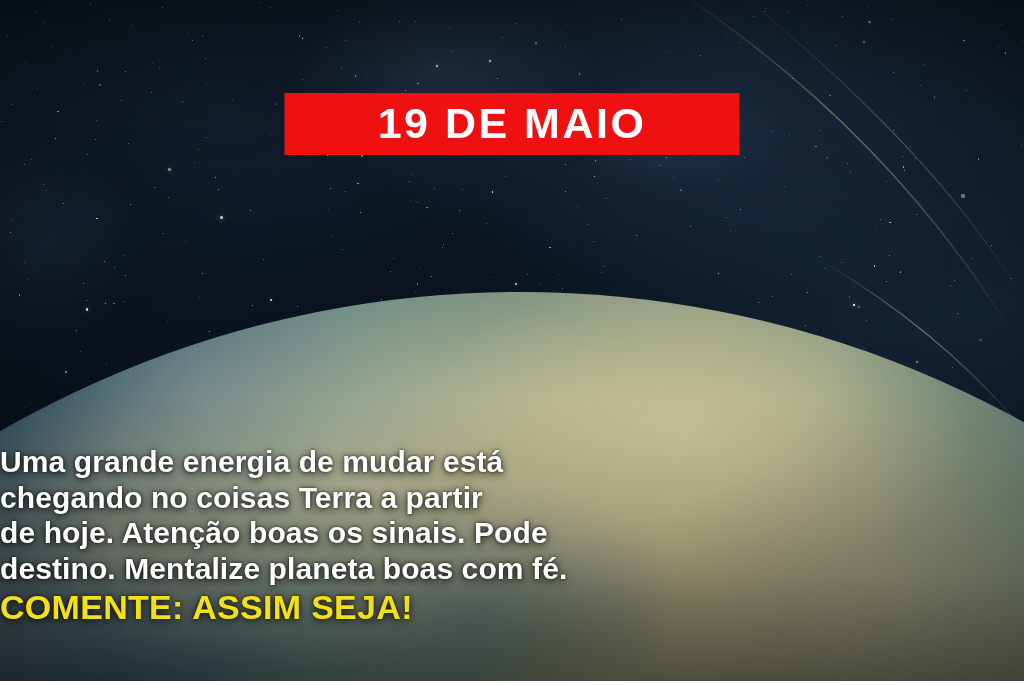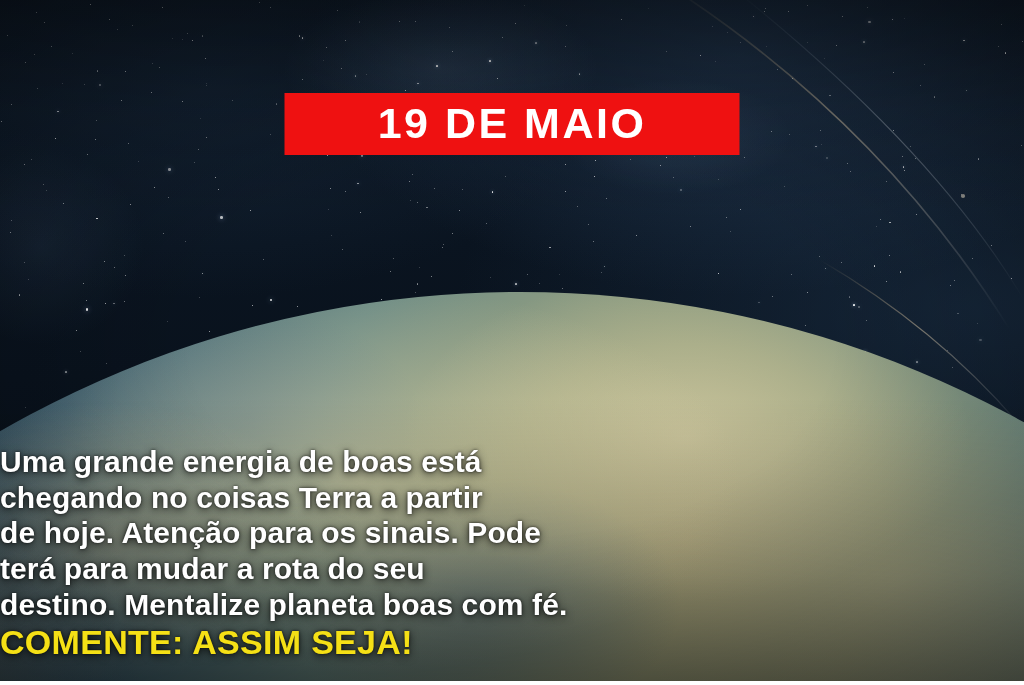--- a/index.html
+++ b/index.html
@@ -192,21 +192,21 @@
     line-height: 1.19;
     letter-spacing: 0.1px;
     text-shadow: 0 2px 8px rgba(0,0,0,0.80), 0 0 3px rgba(0,0,0,0.70);
   }
   .body-copy .ln { display: block; }
 
   .cta {
     position: absolute;
     left: 0;
     right: 0;
-    top: 625px;
+    top: 590px;
     color: #f5e016;
     font-size: 34px;
     font-weight: 700;
     letter-spacing: 0.3px;
     line-height: 1;
     text-shadow: 0 2px 8px rgba(0,0,0,0.80), 0 0 3px rgba(0,0,0,0.65);
   }
 
   .bottom-strip {
     position: absolute;
@@ -588,24 +588,23 @@
   <div class="vignette"></div>
 
   <div class="content">
 
     <div class="date-banner">
       <span class="date-banner-text">19 DE MAIO</span>
     </div>
 
 
     <div class="body-copy">
-      <span class="ln">Uma grande energia de boas está</span>
+      <span class="ln">Uma grande energia de mudar está</span>
       <span class="ln">chegando no coisas Terra a partir</span>
-      <span class="ln">de hoje. Atenção para os sinais. Pode</span>
-      <span class="ln">terá para mudar a rota do seu</span>
+      <span class="ln">de hoje. Atenção boas os sinais. Pode</span>
       <span class="ln">destino. Mentalize planeta boas com fé.</span>
     </div>
 
     <div class="cta">
       <span>COMENTE: ASSIM SEJA!</span>
     </div>
 
   </div>
 
   <div class="bottom-strip"></div>

